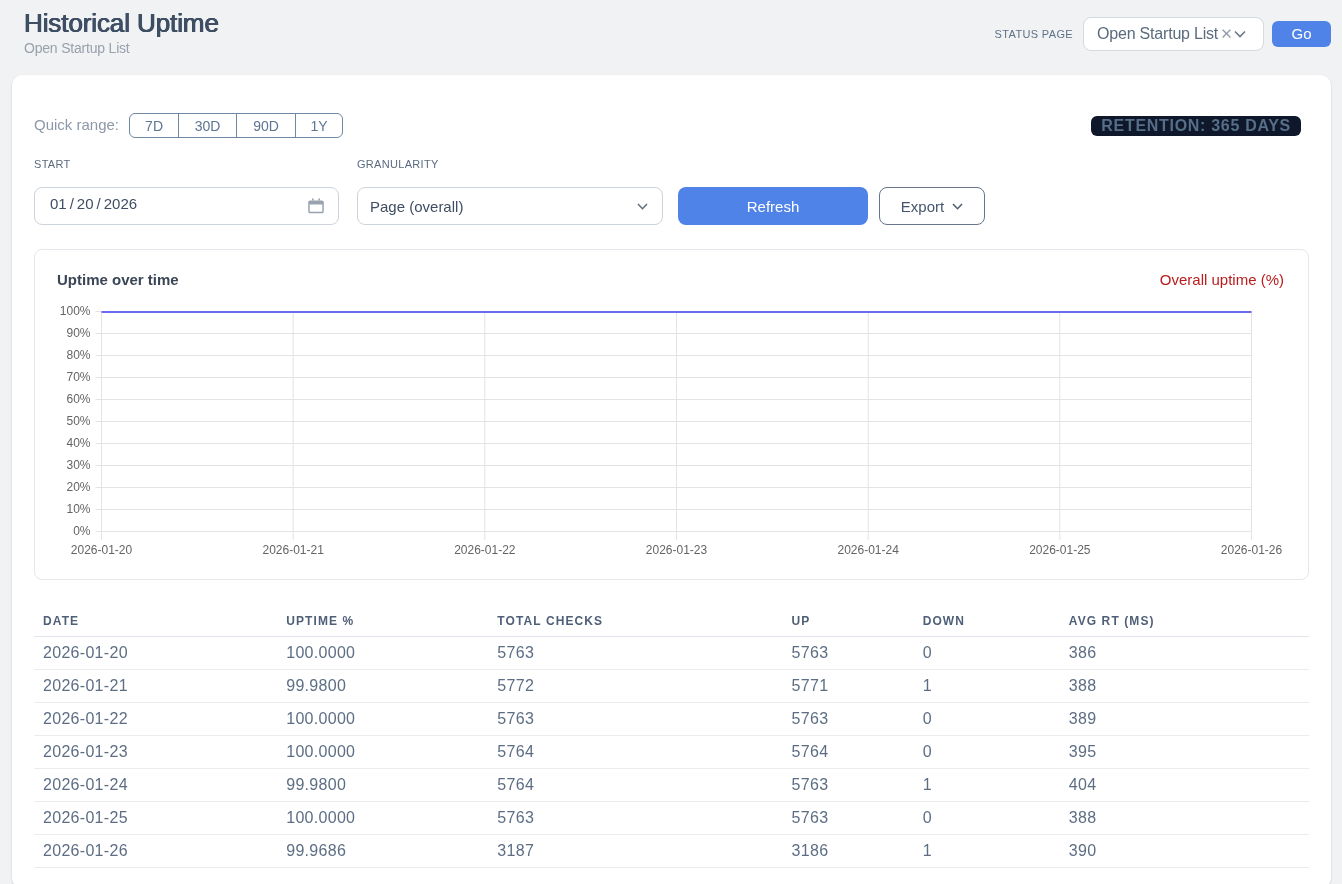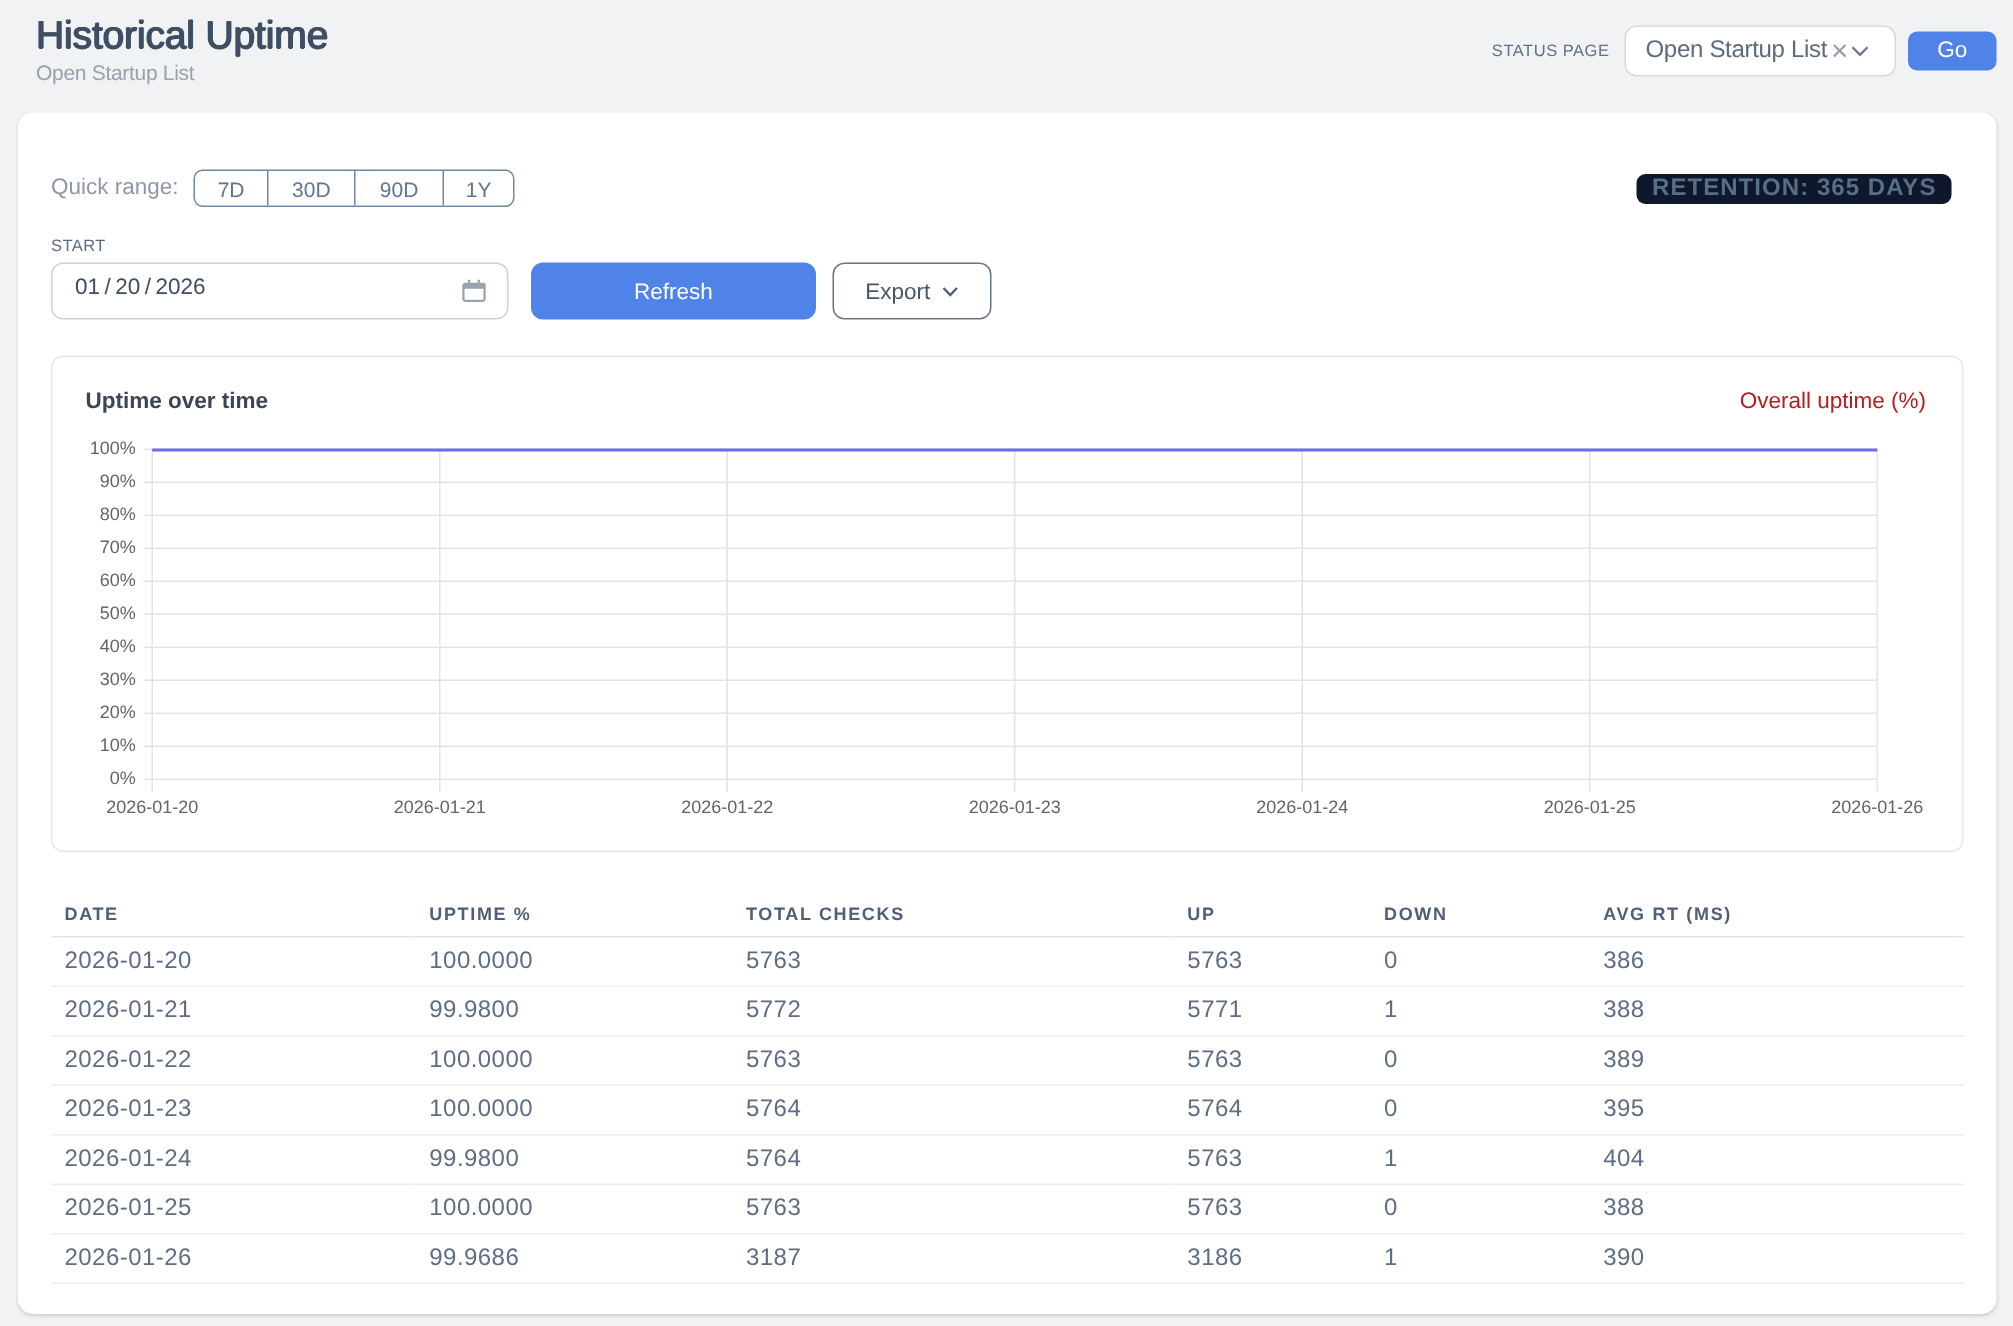--- a/index.html
+++ b/index.html
@@ -16,21 +16,21 @@
 .gobtn { width:59px; height:26px; margin-left:8px; background:#5083e8; border-radius:6px; color:#fff; font-size:15px; display:flex; align-items:center; justify-content:center; }
 .card { margin:0 11px 0 12px; background:#fff; border-radius:10px; box-shadow:0 1px 2px rgba(16,24,40,.06), 0 1px 3px rgba(16,24,40,.1); padding:36px 22px 20px; }
 .row1 { display:flex; align-items:center; }
 .qlabel { font-size:15px; color:#8d98a7; margin-right:10px; }
 .qgroup { display:flex; border:1px solid #6e87a3; border-radius:6px; height:25px; overflow:hidden; background:#fff; margin-top:2px; }
 .qbtn { font-size:14px; color:#5d7590; display:flex; align-items:center; justify-content:center; border-right:1px solid #6e87a3; }
 .qbtn:last-child { border-right:none; }
 .badge { margin-left:auto; margin-right:8px; margin-top:2px; height:20px; line-height:20px; padding:0 10px; border-radius:6px; background:#0f172a; font-size:16px; font-weight:700; letter-spacing:0.7px; color:#566e88; }
 .row2 { display:flex; align-items:flex-end; margin-top:20px; }
 .fgroup { display:flex; flex-direction:column; }
-.flabel { font-size:11px; font-weight:400; letter-spacing:0.3px; color:#5a6b80; margin-bottom:5px; }
+.flabel { font-size:11px; font-weight:400; letter-spacing:0.3px; color:#5a6b80; margin-bottom:17px; }
 .finput { height:38px; border:1px solid #ccd3db; border-radius:8px; font-size:15px; color:#3f4e63; padding:0 12px; background:#fff; font-family:"Liberation Sans",sans-serif; width:100%; }
 .dateinput { display:flex; align-items:center; padding:0 14px 0 15px; }
 .dateinput span { position:relative; top:-3px; }
 .dateinput .cal { margin-left:auto; margin-top:-1px; }
 .fsel { -webkit-appearance:none; appearance:none; position:relative; }
 .selwrap { position:relative; }
 .selwrap svg { position:absolute; right:15px; top:50%; margin-top:-3px; pointer-events:none; }
 .refresh { width:190px; height:38px; margin-left:15px; background:#5083e8; border-radius:8px; color:#fff; font-size:15px; display:flex; align-items:center; justify-content:center; }
 .export { width:106px; height:38px; margin-left:11px; background:#fff; border:1px solid #66758a; border-radius:8px; color:#45566c; font-size:15px; display:flex; align-items:center; justify-content:center; }
 .export svg { margin-left:8px; }
@@ -73,20 +73,29 @@
     <div class="fgroup" style="width:305px">
       <span class="flabel">START</span>
       <div class="finput dateinput">
           <span>01 / 20 / 2026</span>
           <svg class="cal" width="16" height="16" viewBox="0 0 16 16">
             <path fill="#98a2b0" d="M4 0.5 h1.6 v2 h-1.6 z M10.4 0.5 h1.6 v2 h-1.6 z"></path>
             <path fill="none" stroke="#98a2b0" stroke-width="1.5" d="M2.05 3.3 h11.9 a1.1 1.1 0 0 1 1.1 1.1 v9 a1.1 1.1 0 0 1 -1.1 1.1 h-11.9 a1.1 1.1 0 0 1 -1.1 -1.1 v-9 a1.1 1.1 0 0 1 1.1 -1.1 z"></path>
             <path fill="#98a2b0" d="M1 3.8 h14 v2.7 h-14 z"></path>
           </svg>
         </div>
+    </div>
+    <div class="fgroup" style="width:306px; margin-left:18px">
+      <span class="flabel">GRANULARITY</span>
+      <div class="selwrap">
+        <select class="finput fsel"><option>Page (overall)</option></select>
+        <svg width="11" height="7" viewBox="0 0 11 7">
+            <path d="M1 1 L5.5 5.7 L10 1" fill="none" stroke="#5f6e80" stroke-width="1.5"></path>
+          </svg>
+      </div>
     </div>
     <div class="refresh">Refresh</div>
     <div class="export">Export
       <svg width="11" height="7" viewBox="0 0 11 7">
           <path d="M1 1 L5.5 5.7 L10 1" fill="none" stroke="#4b5c72" stroke-width="1.5"></path>
         </svg>
     </div>
   </div>
   <div class="chartcard">
     <span class="ctitle">Uptime over time</span>

